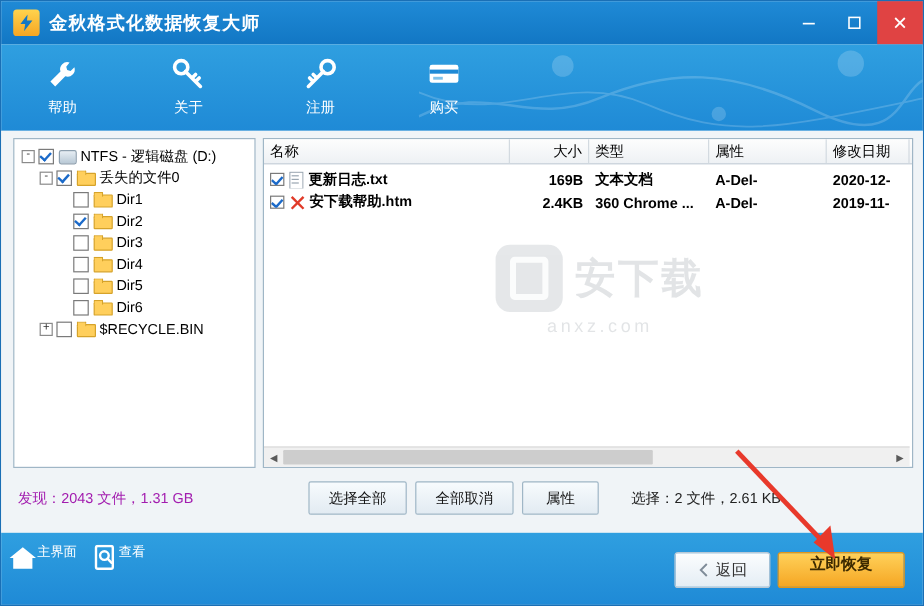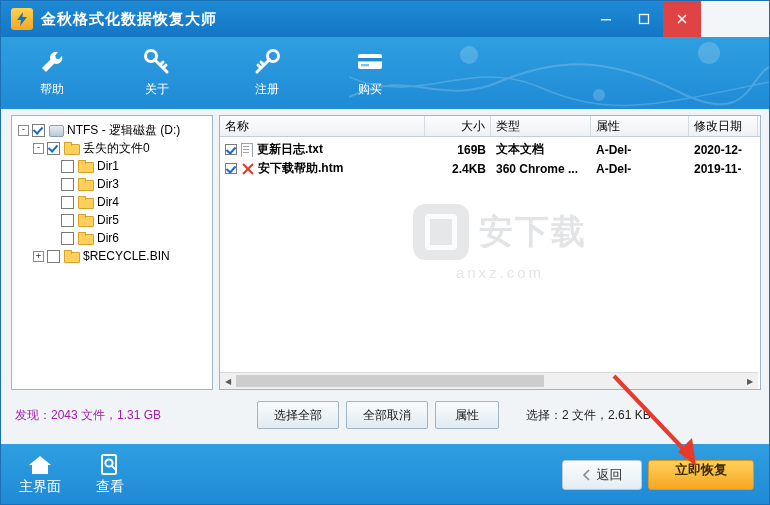--- a/index.html
+++ b/index.html
@@ -5,21 +5,21 @@
   html,body{margin:0;padding:0;}
   body{
     width:770px;height:505px;overflow:hidden;
     font-family:"Liberation Sans","DejaVu Sans",sans-serif;
     font-size:12px;color:#000;background:#ffffff;
   }
   #app{position:relative;width:770px;height:505px;box-sizing:border-box;
        border:1px solid #1a6fb5;background:#f3f6f8;}
 
   
-  .titlebar{position:absolute;left:0;top:0;width:700px;height:36px;
+  .titlebar{position:absolute;left:0;top:0;width:768px;height:36px;
     background:linear-gradient(#1f8ad6,#1277c4);
     display:flex;align-items:center;}
   .logo{width:22px;height:22px;margin-left:10px;border-radius:3px;
     background:linear-gradient(#ffd34d,#f6a623);display:flex;align-items:center;
     justify-content:center;color:#1277c4;font-weight:bold;font-size:14px;
     font-family:"DejaVu Sans",sans-serif;}
   .apptitle{color:#fff;font-size:15px;font-weight:bold;margin-left:8px;
     letter-spacing:1px;}
   .winbtns{position:absolute;right:0;top:0;height:36px;display:flex;}
   .winbtn{width:38px;height:36px;display:flex;align-items:center;justify-content:center;
@@ -110,21 +110,21 @@
   .found{position:absolute;left:14px;top:11px;font-size:12px;color:#a21caf;}
   .selinfo{position:absolute;left:525px;top:11px;font-size:12px;color:#222;}
   .btn{position:absolute;top:5px;height:26px;background:linear-gradient(#f7fbfd,#e2ebf2);
     border:1px solid #9fb6c6;border-radius:2px;font-size:12px;color:#111;
     display:flex;align-items:center;justify-content:center;}
 
   
   .footer{position:absolute;left:0;top:443px;width:768px;height:60px;
     background:linear-gradient(#2f9fe0,#1f8ad6);}
   .fitem{position:absolute;top:8px;width:66px;height:46px;color:#fff;
-    display:flex;flex-direction:column;align-items:center;font-size:14px;}
+    display:flex;flex-direction:row;align-items:flex-start;font-size:11px;}
   .ficon{height:26px;display:flex;align-items:center;justify-content:center;}
   .backbtn{position:absolute;left:561px;top:16px;width:78px;height:28px;
     background:linear-gradient(#fbfdfe,#e4edf4);border:1px solid #b9c9d6;border-radius:3px;
     display:flex;align-items:center;justify-content:center;gap:6px;font-size:13px;color:#333;}
   .recbtn{position:absolute;left:647px;top:16px;width:104px;height:28px;
     background:linear-gradient(#ffd15a,#f5a623);border:1px solid #e2961a;border-radius:3px;
     display:flex;align-items:flex-start;justify-content:center;font-size:13px;color:#3d2a00;
     font-weight:bold;}
   .arrowred{position:absolute;left:607px;top:371px;width:110px;height:100px;pointer-events:none;}
   .blueedge{position:absolute;left:0;top:503px;width:768px;height:2px;background:#1a6fb5;}
@@ -228,20 +228,25 @@
           <div class="folder"></div>
           <span>丢失的文件0</span>
         </div>
 
         <div class="trow" style="padding-left:45px">
           <div class="cb"></div>
           <div class="folder"></div>
           <span>Dir1</span>
         </div>
         <div class="trow" style="padding-left:45px">
+          <div class="cb on"></div>
+          <div class="folder"></div>
+          <span>Dir2</span>
+        </div>
+        <div class="trow" style="padding-left:45px">
           <div class="cb"></div>
           <div class="folder"></div>
           <span>Dir3</span>
         </div>
         <div class="trow" style="padding-left:45px">
           <div class="cb"></div>
           <div class="folder"></div>
           <span>Dir4</span>
         </div>
         <div class="trow" style="padding-left:45px">

